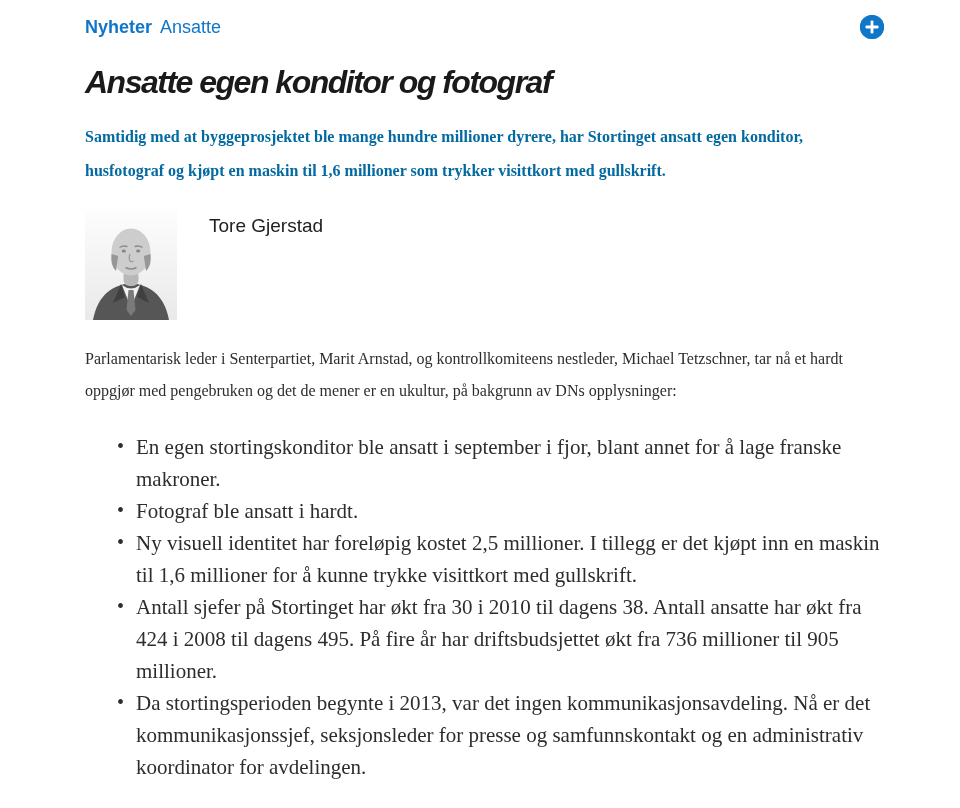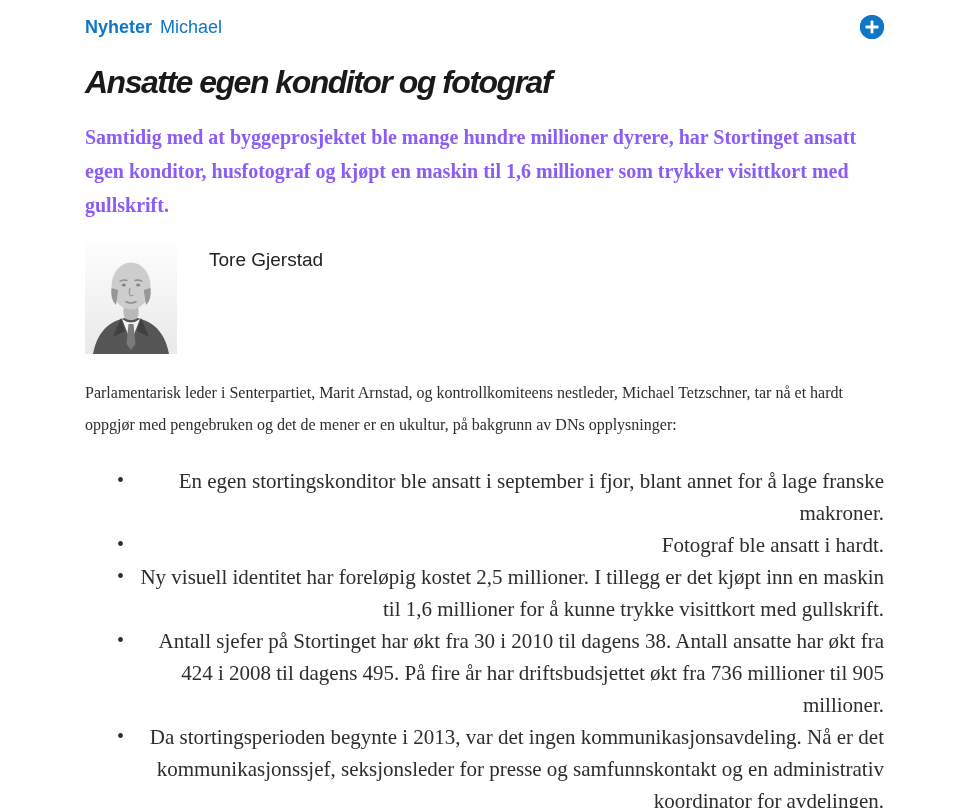--- a/index.html
+++ b/index.html
@@ -32,53 +32,53 @@
     margin:20px 0 0 0;
     font-size:32px;line-height:44px;font-weight:bold;letter-spacing:-1.5px;
     color:var(--headline);
     font-style:italic;
   }
 
   
   .lede{
     margin-top:16px;max-width:800px;
     font-family:"Liberation Serif",serif;font-weight:bold;
-    font-size:20px;line-height:34px;color:#8b5cf6;
+    font-size:16px;line-height:34px;color:#0369a1;
   }
 
   
   .author{display:flex;align-items:flex-start;margin-top:22px;}
   .author-photo{width:92px;height:110px;flex:0 0 auto;}
   .author-name{margin-left:32px;margin-top:5px;font-size:19px;color:#222;cursor:pointer;}
 
   
   .intro{
     margin-top:23px;max-width:800px;
     font-family:"Liberation Serif",serif;font-size:16px;line-height:32px;color:var(--body);
   }
   ul.facts{
     margin:24px 0 0 0;padding:0 0 0 51px;max-width:800px;
     font-family:"Liberation Serif",serif;font-size:21px;line-height:32px;color:var(--body);
     list-style:none;
   }
-  ul.facts li{position:relative;text-align:right;}
+  ul.facts li{position:relative;}
   ul.facts li::before{
     content:"\2022";
     position:absolute;left:-19px;top:-1px;
     font-size:20px;color:var(--body);
   }
 </style>
 </head>
 <body>
 
 <div class="page">
 
   <div class="topbar">
     <div class="breadcrumb">
-      <span class="section">Nyheter</span><span class="subsection">Michael</span>
+      <span class="section">Nyheter</span><span class="subsection">Ansatte</span>
     </div>
     <button class="add-btn" aria-label="add">
       <span style="display:flex;">
         <svg width="24" height="24" viewBox="0 0 24 24">
           <circle cx="12" cy="12" r="12" fill="var(--accent)"></circle>
           <rect x="10.6" y="5.5" width="2.8" height="13" rx="1" fill="#ffffff"></rect>
           <rect x="5.5" y="10.6" width="13" height="2.8" rx="1" fill="#ffffff"></rect>
         </svg>
       </span>
     </button>

